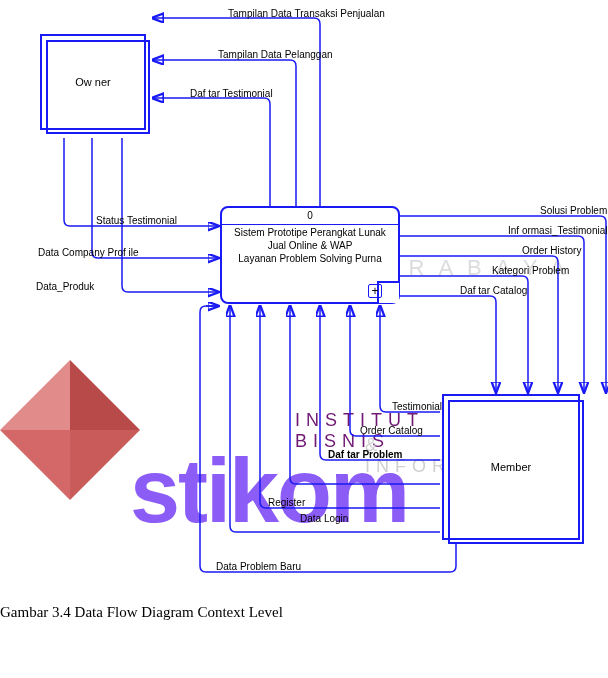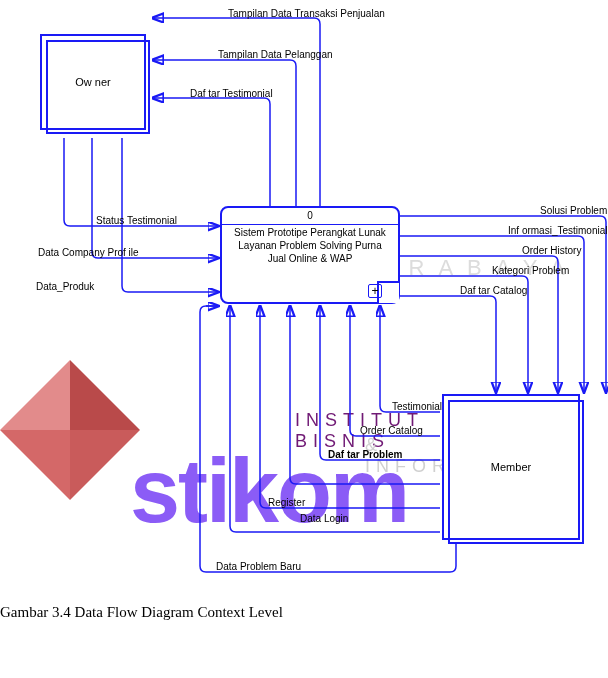--- a/index.html
+++ b/index.html
@@ -63,22 +63,22 @@
   <div class="entity" style="left:442px; top:394px; width:138px; height:146px;">
     <span>Member</span>
     <div class="entity-inner" style="left:4px; top:4px; right:-6px; bottom:-6px; border-width:2px;"></div>
   </div>
 
   <div class="process" style="left:220px; top:206px; width:180px; height:98px;">
     <div class="proc-id">0</div>
     <div style="position:absolute;top:16px;left:0;right:0;border-top:1px solid #1a1af5;"></div>
     <div class="proc-body">
       <div>Sistem Prototipe Perangkat Lunak</div>
+      <div>Jual Online &amp; WAP</div>
       <div>Layanan Problem Solving Purna</div>
-      <div>Jual Online &amp; WAP</div>
     </div>
     <div class="proc-corner"></div>
     <div class="proc-plus">+</div>
   </div>
 
   <svg class="flows">
     <defs>
       <marker id="ah" markerWidth="8" markerHeight="8" refX="7" refY="3" orient="auto">
         <path d="M0,0 L8,3 L0,6 Z" fill="#1a1af5"></path>
       </marker>

